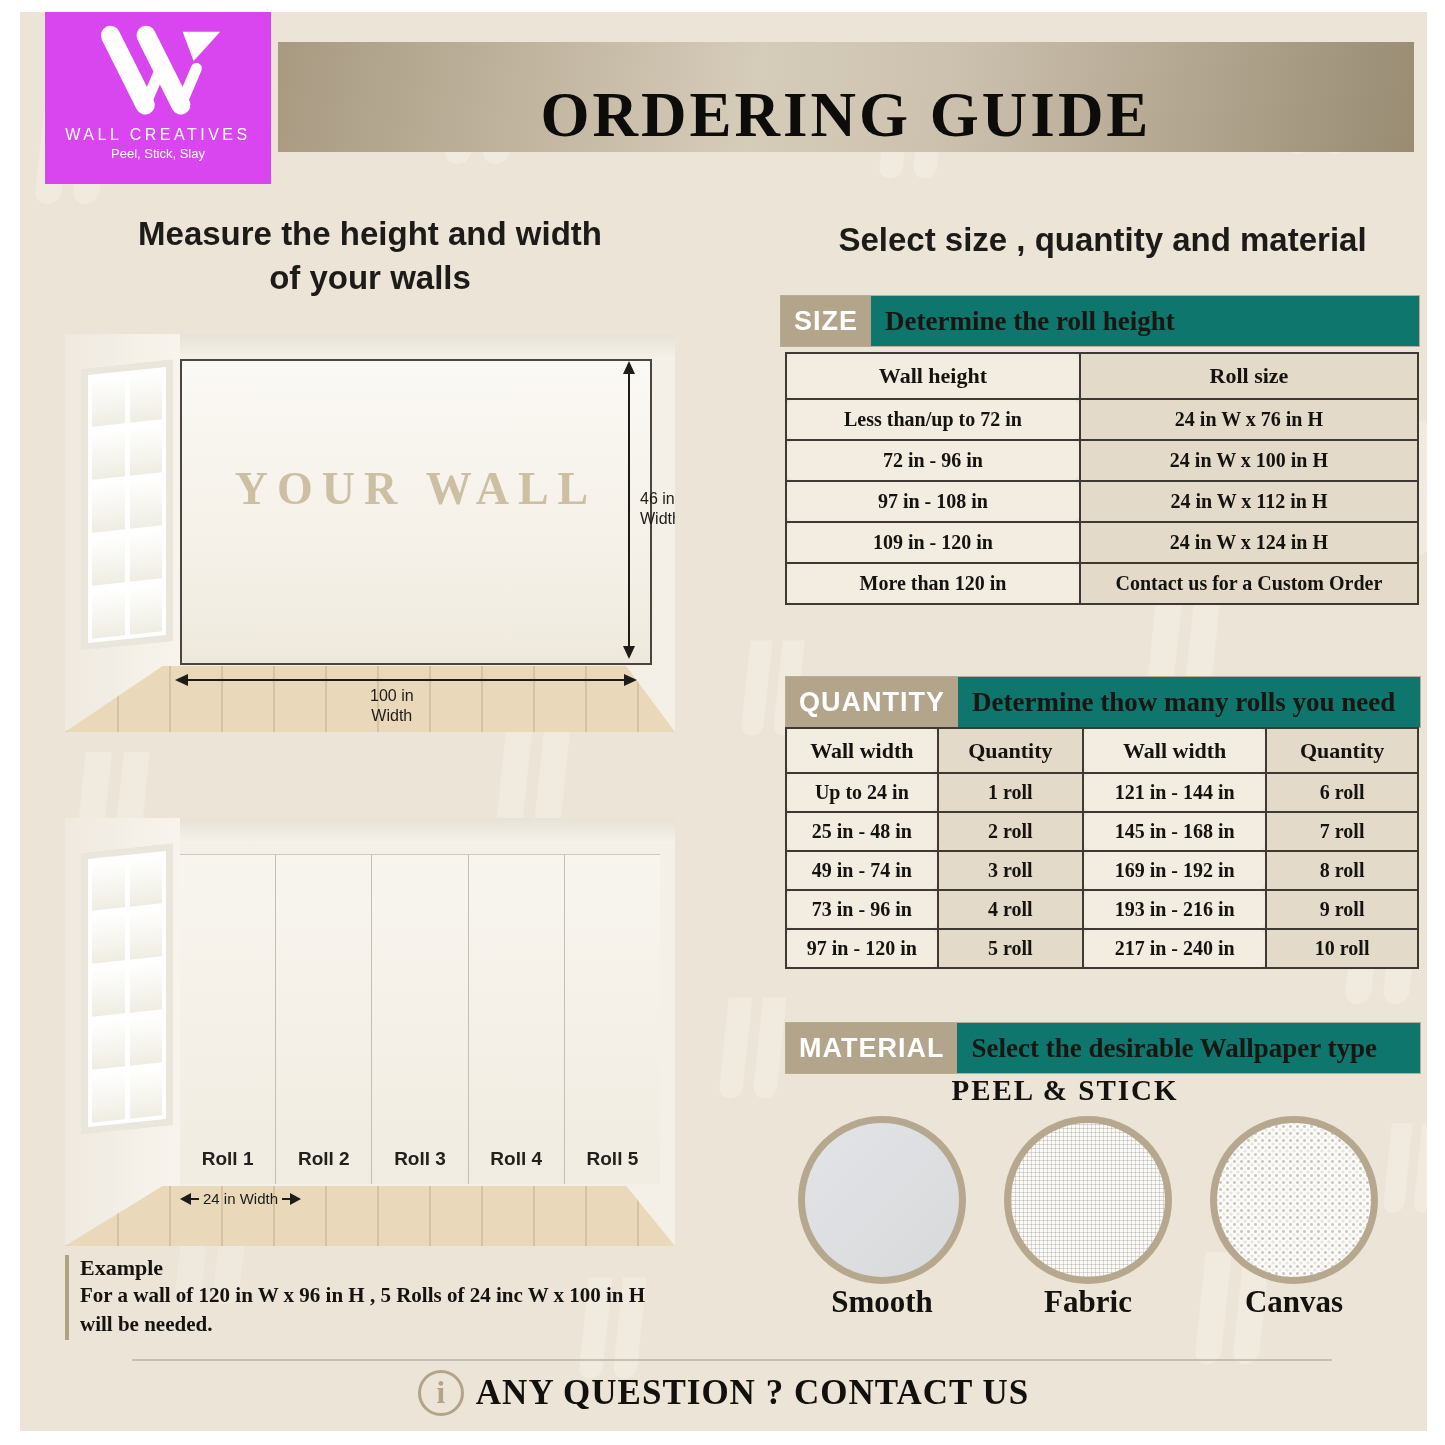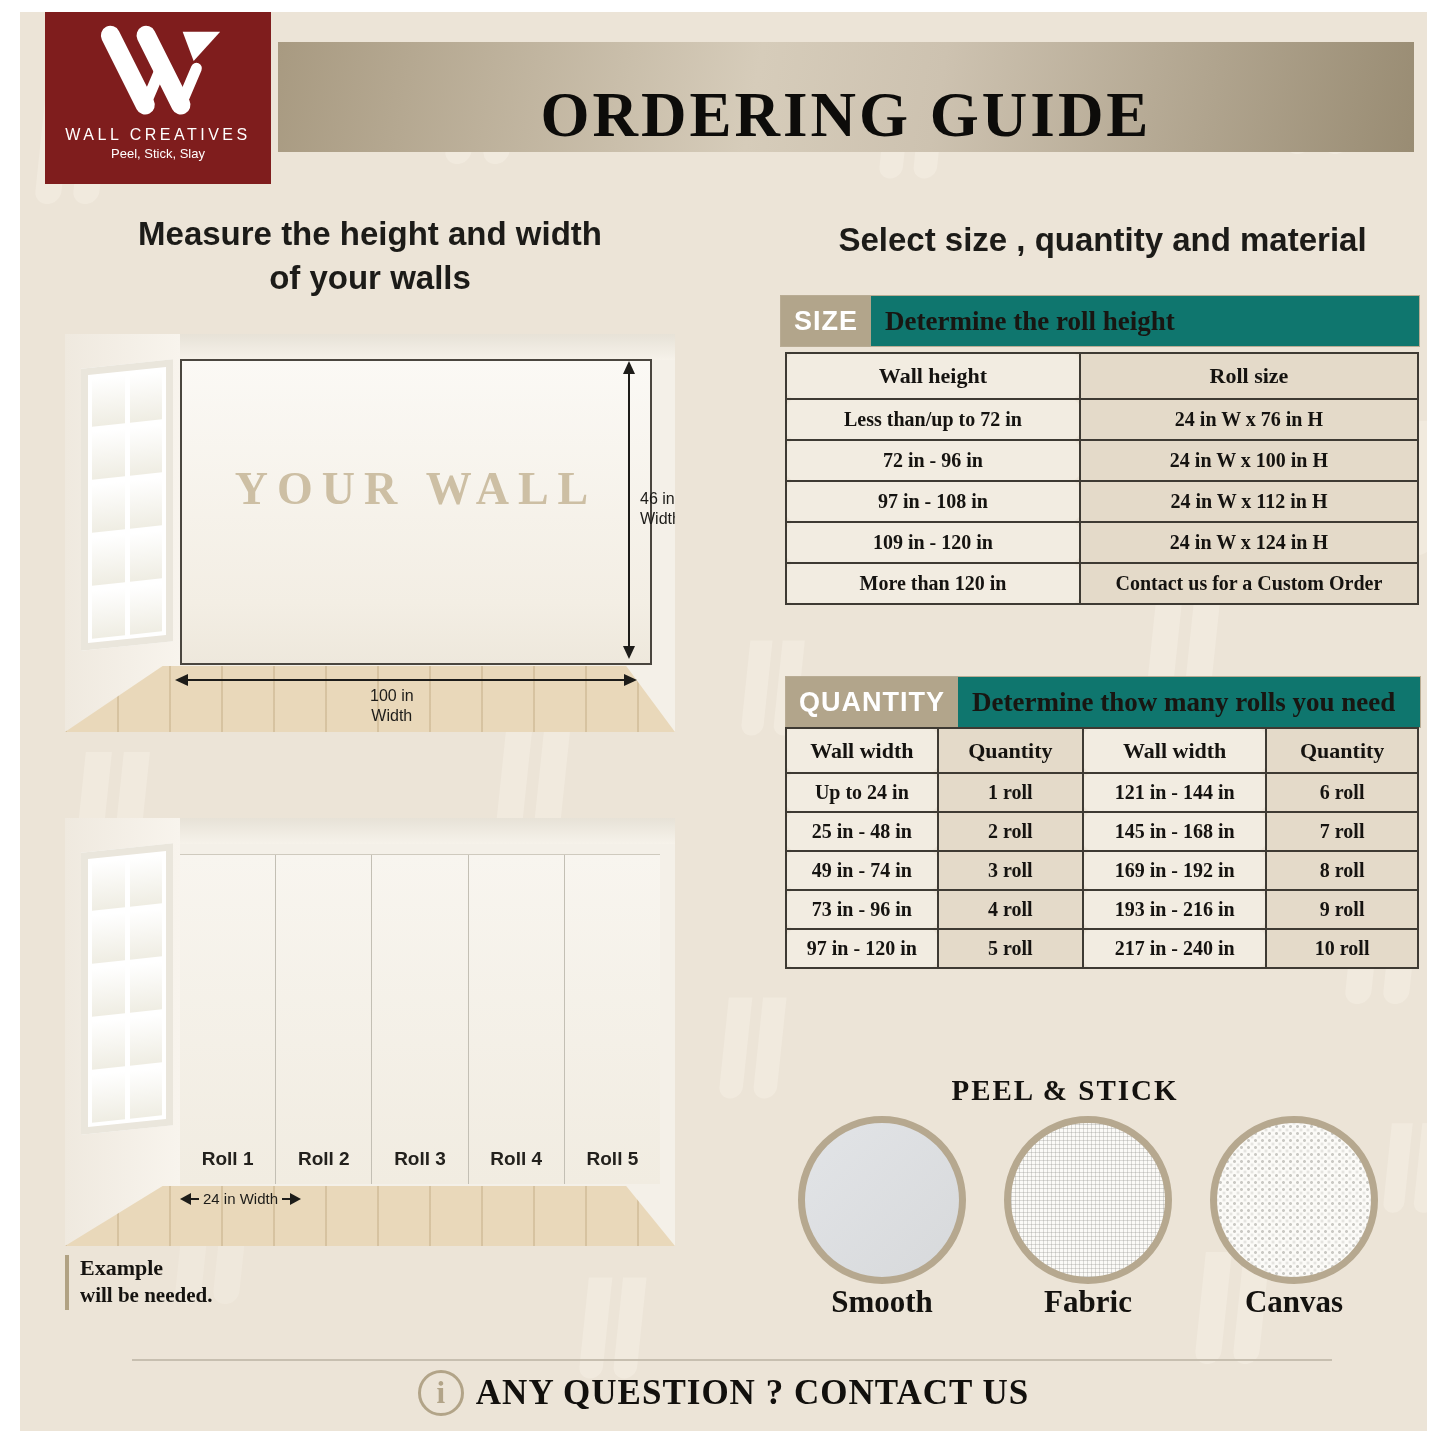--- a/index.html
+++ b/index.html
@@ -17,21 +17,21 @@
   .wm { position:absolute; width:72px; height:112px; opacity:.45; pointer-events:none; z-index:0; }
   .wm::before,.wm::after {
     content:""; position:absolute; top:0; bottom:0; width:26px;
     background:#f8f2e8; border-radius:0 0 14px 14px; transform:skewX(-6deg);
   }
   .wm::before { left:0; } .wm::after { left:38px; }
   .layer { position:absolute; z-index:1; }
 
   
   .logo-box {
-    left:25px; top:0; width:226px; height:172px; background:#7f1d1d;
+    left:25px; top:0; width:226px; height:172px; background:#d946ef;
     display:flex; flex-direction:column; align-items:center; justify-content:flex-start;
     padding-top:10px;
   }
   .logo-name { color:#fff; font-family:"Liberation Sans",sans-serif; font-size:16px; letter-spacing:3.5px; margin-top:4px; }
   .logo-tag  { color:#fff; font-family:"Liberation Sans",sans-serif; font-size:13px; margin-top:2px; }
   .title-band {
     left:258px; top:30px; width:1136px; height:110px;
     background:linear-gradient(100deg,#a89a81 0%, #d6ccba 42%, #cdc2b0 58%, #998c73 100%);
     display:flex; align-items:flex-end; justify-content:center;
   }
@@ -292,20 +292,21 @@
         <span class="tri-l"></span>
           <span class="stub"></span>
         <span class="txt">24 in Width</span>
         <span class="stub"></span>
           <span class="tri-r"></span>
       </div>
     </div>
 
     <div class="layer example">
       <div class="ex-title">Example</div>
+      <div class="ex-line">For a wall of 120 in W x 96 in H , 5 Rolls of 24 inc W x 100 in H</div>
       <div class="ex-line">will be needed.</div>
     </div>
 
     <div class="layer heading right-heading">Select size , quantity and material</div>
 
     <div class="layer bar size-bar">
       <div class="badge">SIZE</div>
       <div class="bar-title">Determine the roll height</div>
     </div>
     <div class="layer size-table-wrap">
@@ -379,20 +380,24 @@
         <tr>
           <td class="col-light">97 in - 120 in</td>
           <td class="col-dark">5 roll</td>
           <td class="col-light">217 in - 240 in</td>
           <td class="col-dark">10 roll</td>
         </tr>
       </tbody>
         </table>
     </div>
 
+    <div class="layer bar material-bar">
+      <div class="badge">MATERIAL</div>
+      <div class="bar-title">Select the desirable Wallpaper type</div>
+    </div>
     <div class="layer peel-stick">PEEL &amp; STICK</div>
     <div class="layer swatch-row">
       <div class="swatch">
         <div class="circle tex-smooth"></div>
         <div class="swatch-label">Smooth</div>
       </div>
       <div class="swatch">
         <div class="circle tex-fabric"></div>
         <div class="swatch-label">Fabric</div>
       </div>

